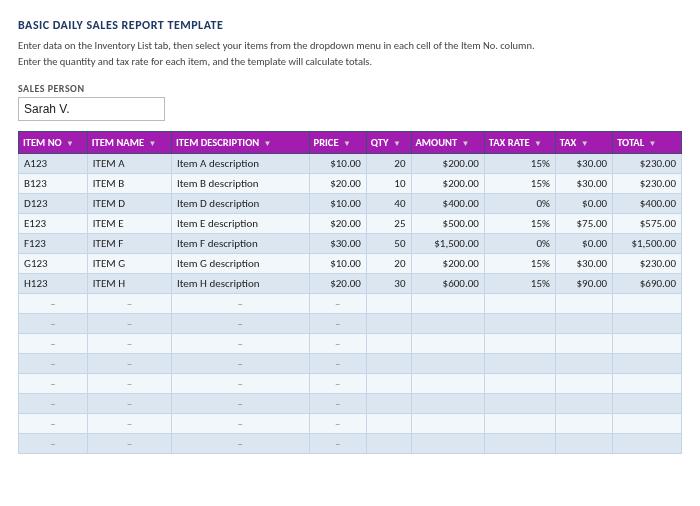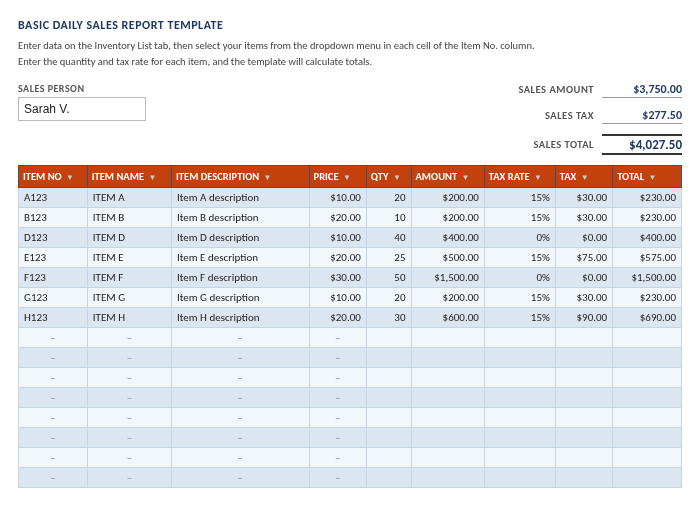--- a/index.html
+++ b/index.html
@@ -45,21 +45,21 @@
       font-size: 10px;
       font-weight: bold;
       color: #555;
       margin-bottom: 2px;
       letter-spacing: 0.5px;
     }
     .field-input {
       border: 1px solid #bbb;
       background: #fff;
       height: 24px;
-      width: 128px;
+      width: 147px;
       padding: 2px 5px;
       font-size: 12px;
       color: #222;
     }
     .field-input.date-input {
       width: 150px;
     }
     .summary-section {
       display: flex;
       flex-direction: column;
@@ -102,21 +102,21 @@
       height: 6px;
     }
     
     .data-table {
       width: 100%;
       border-collapse: collapse;
       margin-top: 4px;
       font-size: 11px;
     }
     .data-table thead tr {
-      background: #c2410c;
+      background: #a21caf;
       color: #fff;
     }
     .data-table thead th {
       padding: 4px 4px;
       text-align: left;
       font-weight: bold;
       font-size: 10.5px;
       white-space: nowrap;
       border: 1px solid #3a5070;
       position: relative;
@@ -165,36 +165,20 @@
 <div class="top-section">
   <div class="left-fields">
     <div class="field-group">
       <div>
         <div class="field-label">SALES PERSON</div>
         <input class="field-input" type="text" value="Sarah V." style="">
       </div>
     </div>
   </div>
 
-  <div class="summary-section">
-    <div class="summary-row">
-      <span class="summary-label">SALES AMOUNT</span>
-      <span class="summary-value">$3,750.00</span>
-    </div>
-    <div class="summary-spacer"></div>
-    <div class="summary-row">
-      <span class="summary-label">SALES TAX</span>
-      <span class="summary-value">$277.50</span>
-    </div>
-    <div class="summary-spacer"></div>
-    <div class="summary-row">
-      <span class="summary-label">SALES TOTAL</span>
-      <span class="summary-value total">$4,027.50</span>
-    </div>
-  </div>
 </div>
 
 <table class="data-table">
   <thead>
     <tr>
       <th class="col-itemno">ITEM NO <span class="dropdown-arrow">▼</span></th>
       <th class="col-itemname">ITEM NAME <span class="dropdown-arrow">▼</span></th>
       <th class="col-desc">ITEM DESCRIPTION <span class="dropdown-arrow">▼</span></th>
       <th class="col-price">PRICE <span class="dropdown-arrow">▼</span></th>
       <th class="col-qty">QTY <span class="dropdown-arrow">▼</span></th>

